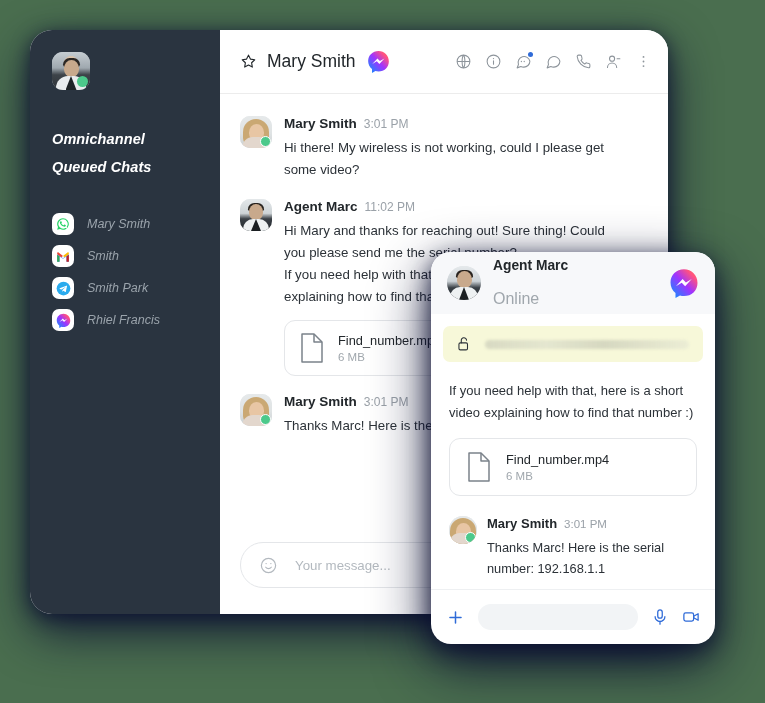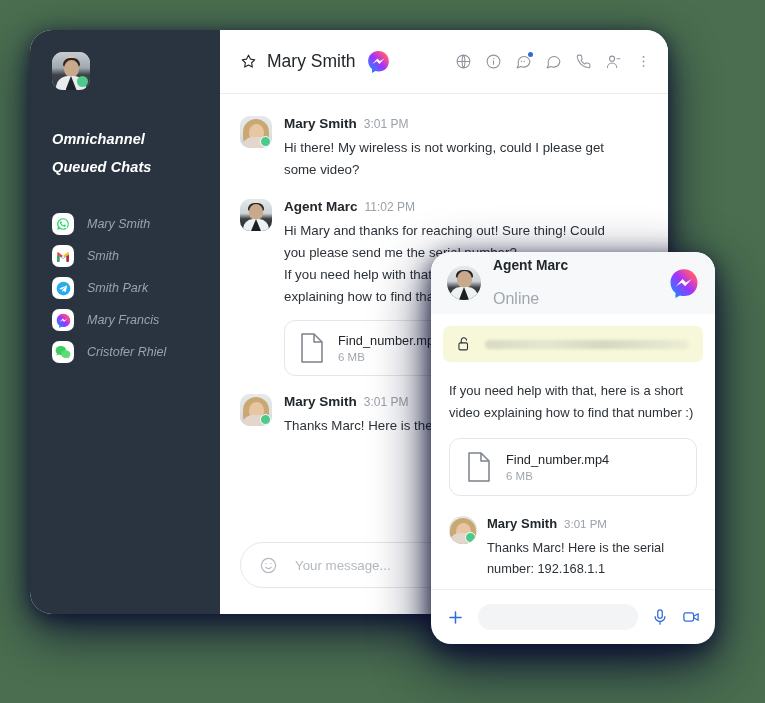--- a/index.html
+++ b/index.html
@@ -545,34 +545,23 @@
               <stop offset="0" stop-color="#0099FF"></stop>
                   <stop offset=".5" stop-color="#A033FF"></stop>
               <stop offset=".8" stop-color="#FF5280"></stop>
                   <stop offset="1" stop-color="#FF7061"></stop>
             </linearGradient>
               </defs>
             <path fill="url(#mg1)" d="M12 1C5.9 1 1.2 5.5 1.2 11.5c0 3.4 1.5 6.4 4 8.4V24l3.6-2c1 .3 2 .4 3.2.4 6.1 0 10.8-4.4 10.8-10.5S18.1 1 12 1z"></path>
             <path fill="#fff" d="M5.5 14.5l5.4-5.7 2.6 2.8 4.7-2.8-5.3 5.7-2.7-2.8z"></path>
           </svg>
         </span>
-        <span class="label">Mary Francis</span>
-      </div>
-
-      <div class="chat-item">
-        <span class="chan-icon">
-          <svg width="16" height="14" viewBox="0 0 26 22">
-            <ellipse cx="9.5" cy="8.5" rx="8.5" ry="7.3" fill="#3ECE5E"></ellipse>
-            <path fill="#3ECE5E" d="M3.5 13l-1.6 3.6 4.2-2z"></path>
-            <ellipse cx="17.5" cy="14.5" rx="7.5" ry="6.4" fill="#5EDB79"></ellipse>
-            <path fill="#5EDB79" d="M22.5 18.5l1.6 3.2-3.8-1.8z"></path>
-          </svg>
-        </span>
-        <span class="label">Cristofer Rhiel</span>
-      </div>
+        <span class="label">Rhiel Francis</span>
+      </div>
+
 
     </div>
   </div>
 
   <div id="main-panel">
 
     <div id="chat-header">
       <span id="star-icon">
         <svg width="17" height="17" viewBox="0 0 24 24" fill="none" stroke="#22272b" stroke-width="1.6" stroke-linejoin="round">
           <path d="M12 3l2.7 5.6 6.1.9-4.4 4.3 1 6.1L12 17l-5.4 2.9 1-6.1L3.2 9.5l6.1-.9z"></path>

